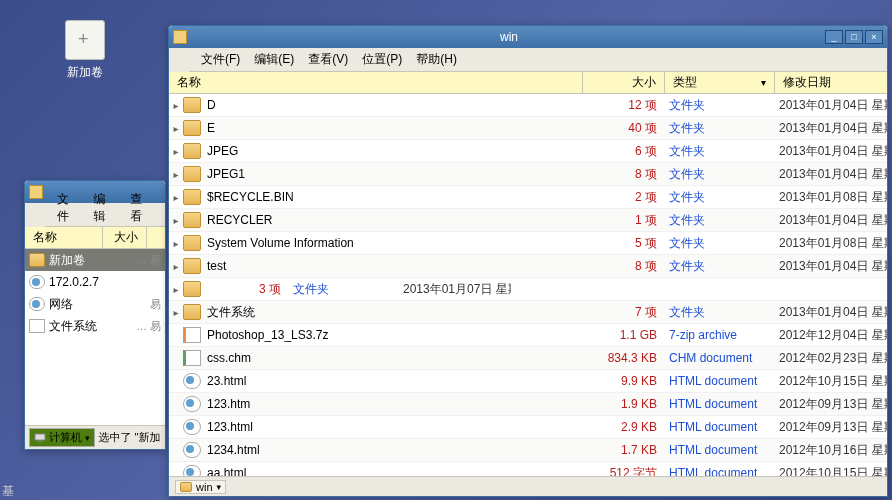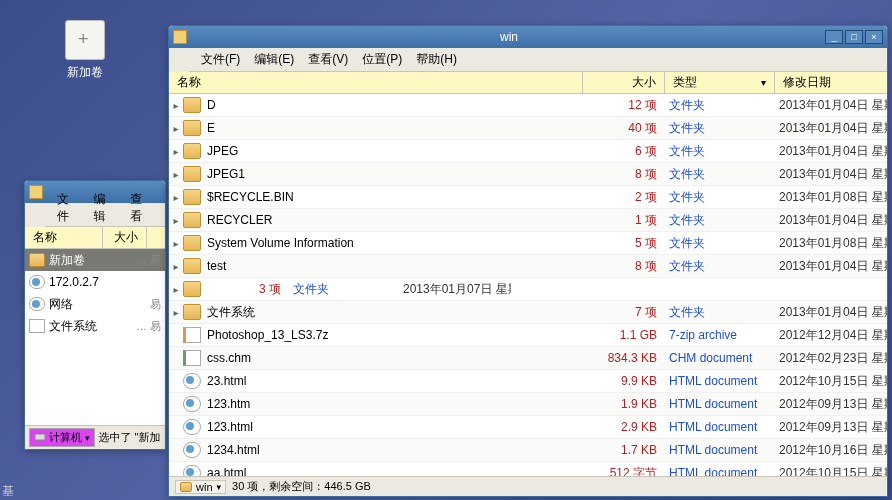--- a/index.html
+++ b/index.html
@@ -43,21 +43,21 @@
 .side .srow { display: flex; align-items: center; height: 22px; padding: 0 4px; gap: 4px; cursor: pointer; }
 .side .srow.sel { background: #7a7a75; color: #fff; }
 .side .srow .sicon { width: 16px; height: 14px; }
 .side .srow .dots { margin-left: auto; color: #888; font-size: 11px; }
 .side .cols .ch.name { flex: 1; }
 .side .cols .ch.size { width: 44px; border-right: 1px solid #c8c4b8; }
 .side .cols .ch.other { width: 18px; border-right: none; }
 .statusbar { height: 20px; background: #ece9e0; border-top: 1px solid #c8c4b8; display: flex; align-items: center; padding: 0 6px; font-size: 11px; gap: 6px; }
 .statusbar .crumb { display: flex; align-items: center; gap: 4px; border: 1px solid #c8c4b8; padding: 0 4px; background: #f5f3ec; }
 .side-status { height: 24px; background: #ece9e0; border-top: 1px solid #c8c4b8; display: flex; align-items: center; padding: 0 4px; gap: 4px; font-size: 11px; }
-.side-status .btn { border: 1px solid #aaa; background: #d946ef; padding: 1px 4px; display: flex; align-items: center; gap: 3px; cursor: pointer; }
+.side-status .btn { border: 1px solid #aaa; background: #4d7c0f; padding: 1px 4px; display: flex; align-items: center; gap: 3px; cursor: pointer; }
 .corner { position: absolute; left: 2px; bottom: 0; color: #d0d0d0; font-size: 12px; }
 </style>
 </head>
 <body>
 
 <div class="desktop-icon">
   <div class="ico"></div>
   <div>新加卷</div>
 </div>
 
@@ -273,17 +273,16 @@
         <div class="ctype">HTML document</div>
         <div class="cdate">2012年10月15日 星期一</div>
       </div>
     </div>
   <div class="statusbar">
     <div class="crumb">
       <div style="width:12px;height:10px" class="ic-folder"></div>
       <span>win</span>
       <span style="font-size:9px">▾</span>
     </div>
-    <span>30 项，剩余空间：446.5 GB</span>
   </div>
 </div>
 
 <div class="corner">基</div>
 
 </body></html>

